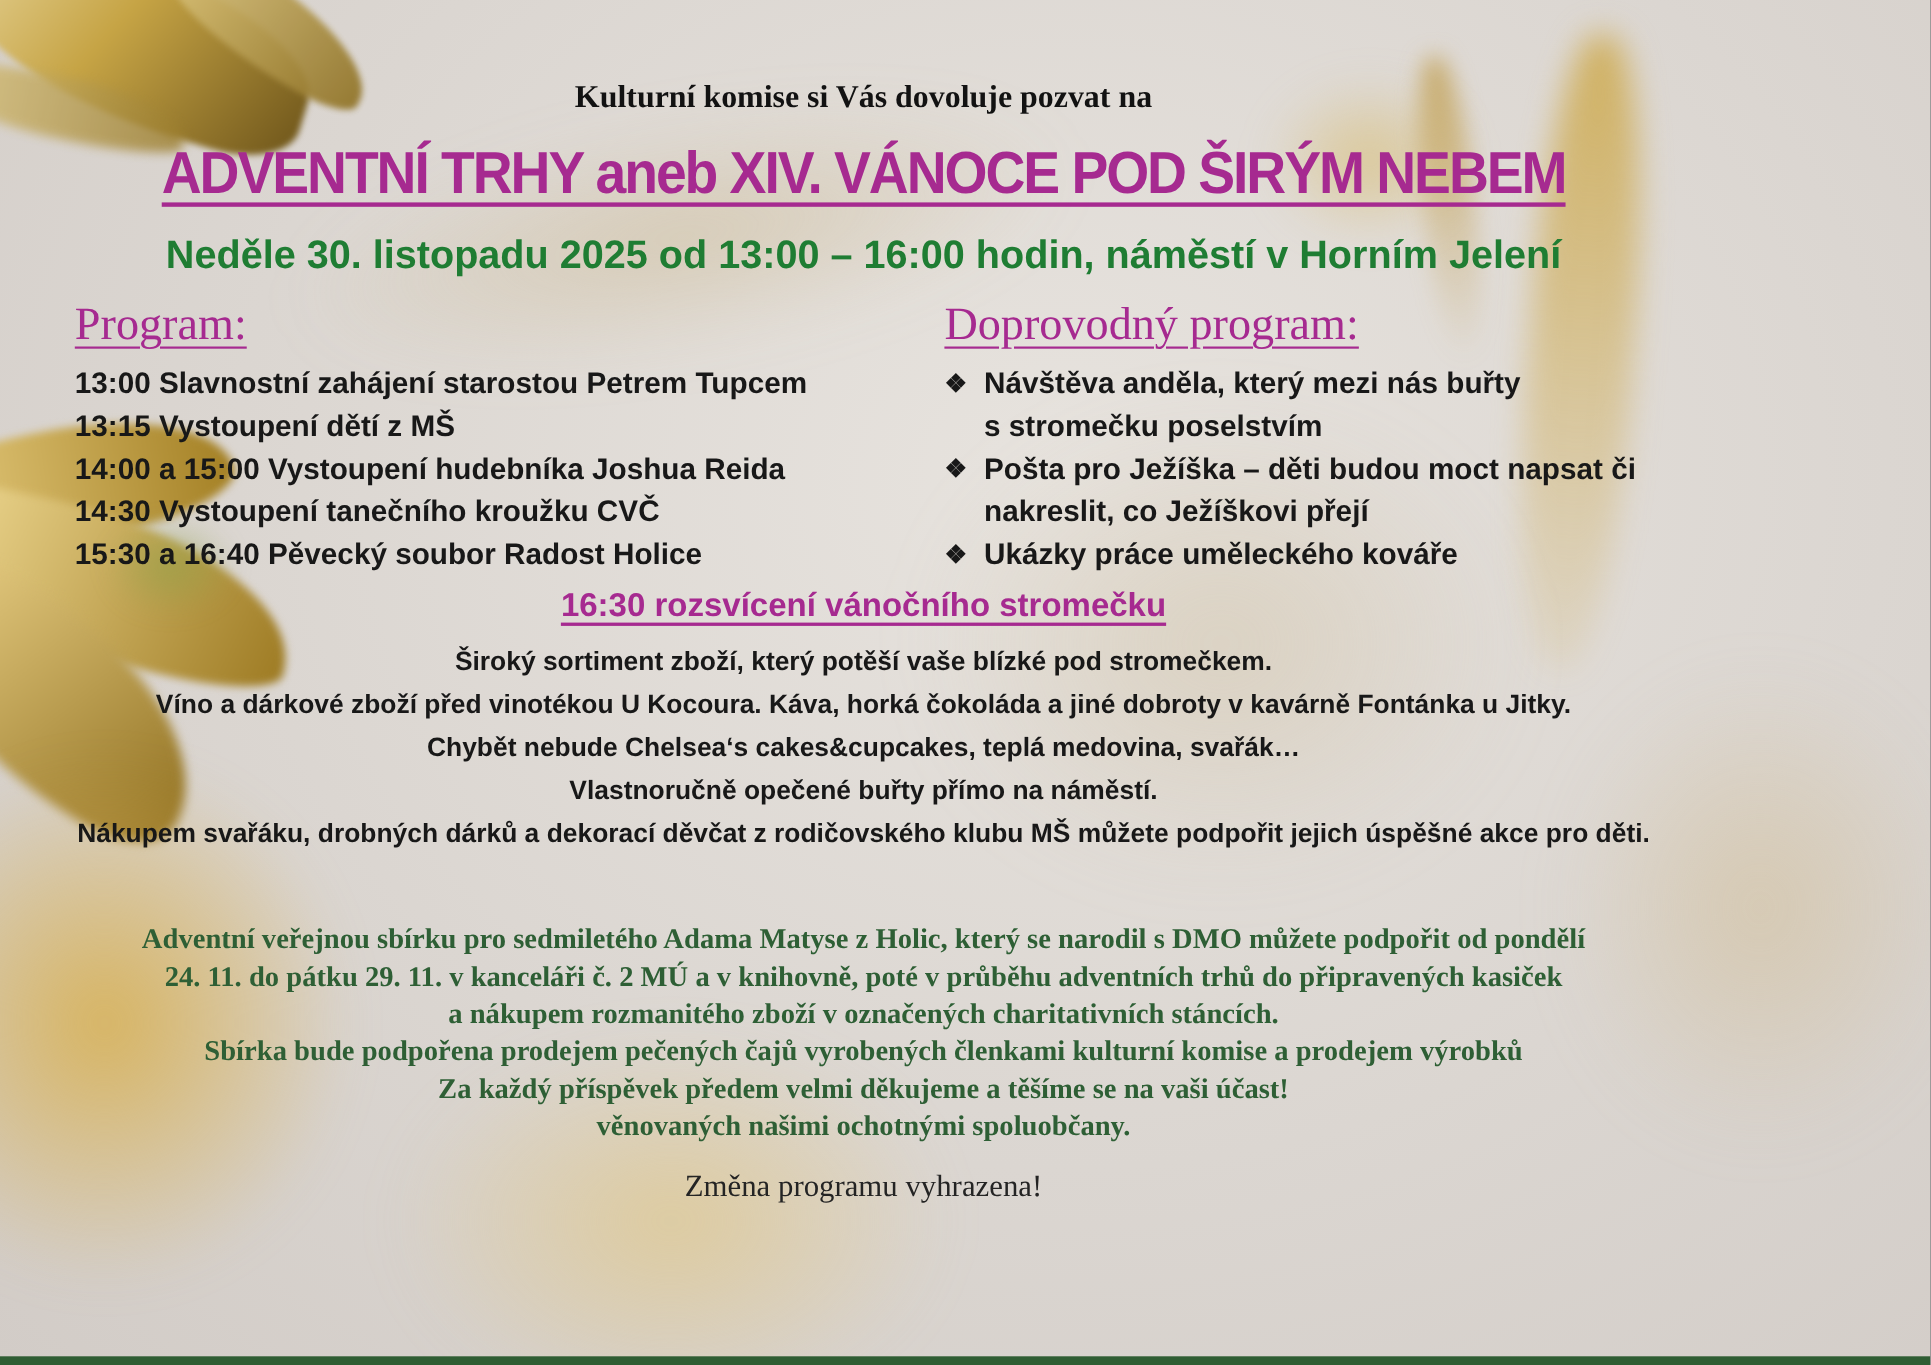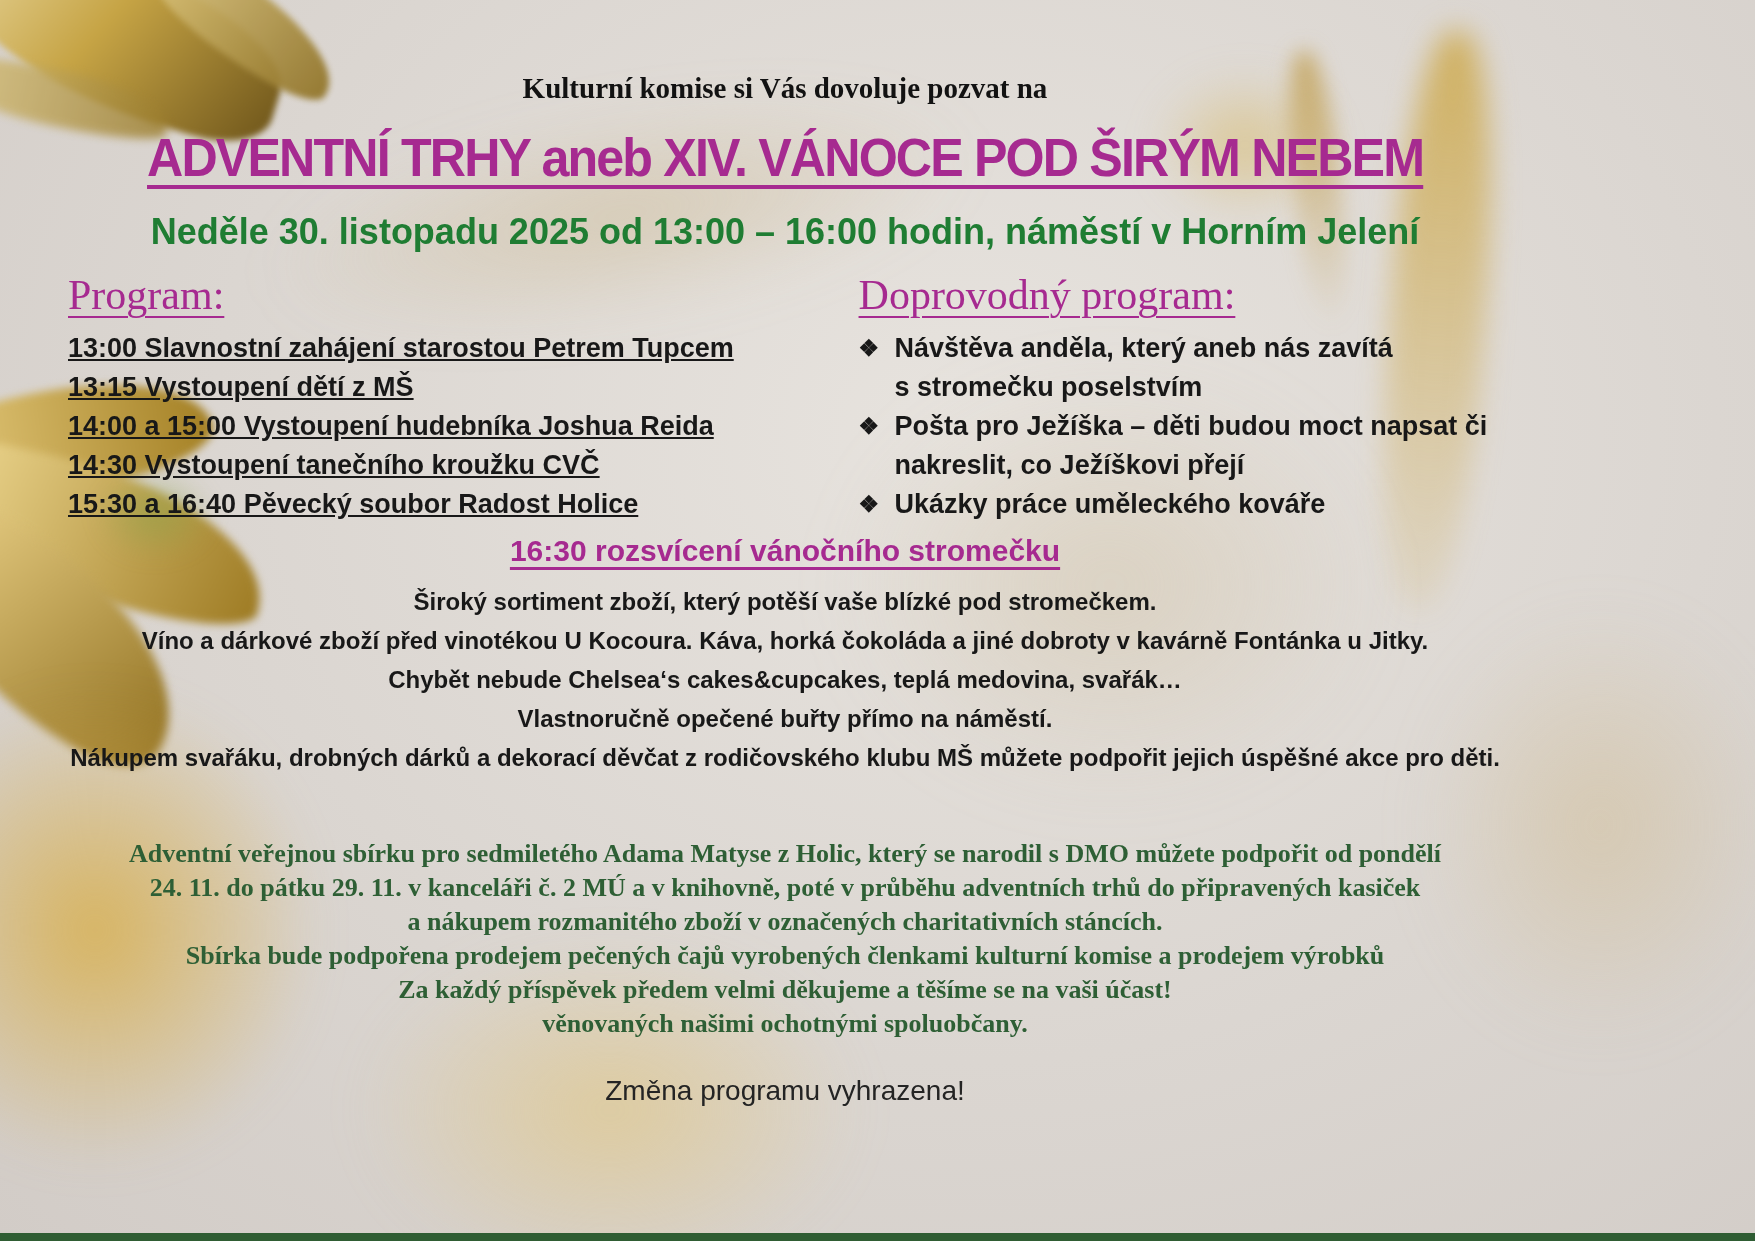--- a/index.html
+++ b/index.html
@@ -90,21 +90,21 @@
     display:flex; text-align:left; padding:0 8px 0 38px; margin-bottom:10px;
   }
   .col-left  { flex:0 0 54%; }
   .col-right { flex:1; }
   .col-heading {
     font-family:"Liberation Serif", serif; font-size:42px; line-height:48px;
     color:#a62a90; margin-bottom:10px;
     text-decoration:underline; text-decoration-thickness:2px; text-underline-offset:7px;
   }
   .program-item {
-    font-weight:bold; font-size:27px; line-height:39px; color:#181818;text-decoration:underline;
+    font-weight:bold; font-size:27px; line-height:39px; color:#181818;
   }
   .bullet-item { display:flex; align-items:flex-start; }
   .bullet {
     flex:0 0 36px; font-size:23px; line-height:39px; color:#181818; font-weight:bold;
   }
   .bullet-text { flex:1; font-weight:bold; font-size:27px; color:#181818; }
   .bline { display:block; line-height:39px; }
   .tree-lighting { margin:6px 0 14px; }
   .tree-lighting span {
     font-weight:bold; font-size:30px; color:#a62a90;
@@ -112,22 +112,22 @@
   }
   .market-info div {
     font-weight:bold; font-size:24px; line-height:39px; color:#181818;
   }
   .charity { margin-top:60px; }
   .charity div {
     font-family:"Liberation Serif", serif; font-weight:bold;
     font-size:26px; line-height:34px; color:#2e5f35;
   }
   .footer-note {
-    margin-top:34px;
-    font-family:Liberation Sans, sans-serif; font-size:28px; color:#242424;
+    margin-top:22px;
+    font-family:Liberation Serif, serif; font-size:28px; color:#242424;
   }
 </style>
 </head>
 <body>
 
 <div class="poster">
 
   <div class="dec leaf-tl1"></div>
   <div class="dec leaf-tl2"></div>
   <div class="dec leaf-tl3"></div>
@@ -161,21 +161,21 @@
         <div class="program-item">13:15 Vystoupení dětí z MŠ</div>
         <div class="program-item">14:00 a 15:00 Vystoupení hudebníka Joshua Reida</div>
         <div class="program-item">14:30 Vystoupení tanečního kroužku CVČ</div>
         <div class="program-item">15:30 a 16:40 Pěvecký soubor Radost Holice</div>
       </div>
       <div class="col-right">
         <div class="col-heading">Doprovodný program:</div>
         <div class="bullet-item">
           <span class="bullet">❖</span>
           <span class="bullet-text">
-            <span class="bline">Návštěva anděla, který aneb nás zavítá</span>
+            <span class="bline">Návštěva anděla, který mezi nás buřty</span>
             <span class="bline">s stromečku poselstvím</span>
           </span>
         </div>
         <div class="bullet-item">
           <span class="bullet">❖</span>
           <span class="bullet-text">
             <span class="bline">Pošta pro Ježíška – děti budou moct napsat či</span>
             <span class="bline">nakreslit, co Ježíškovi přejí</span>
           </span>
         </div>

